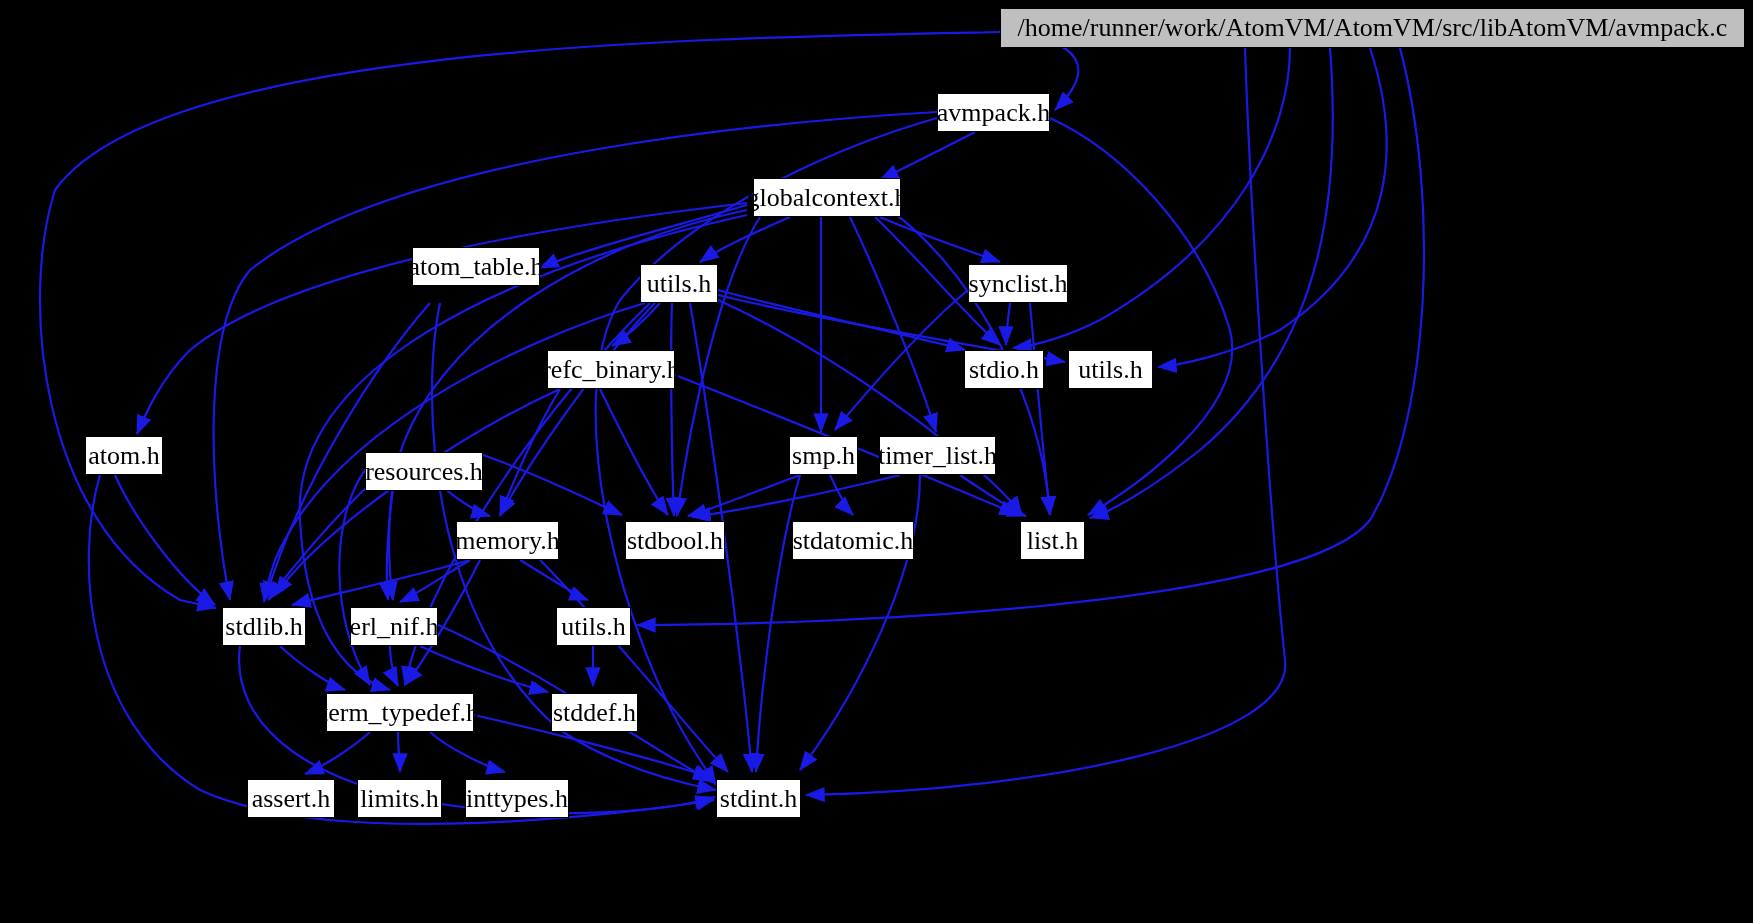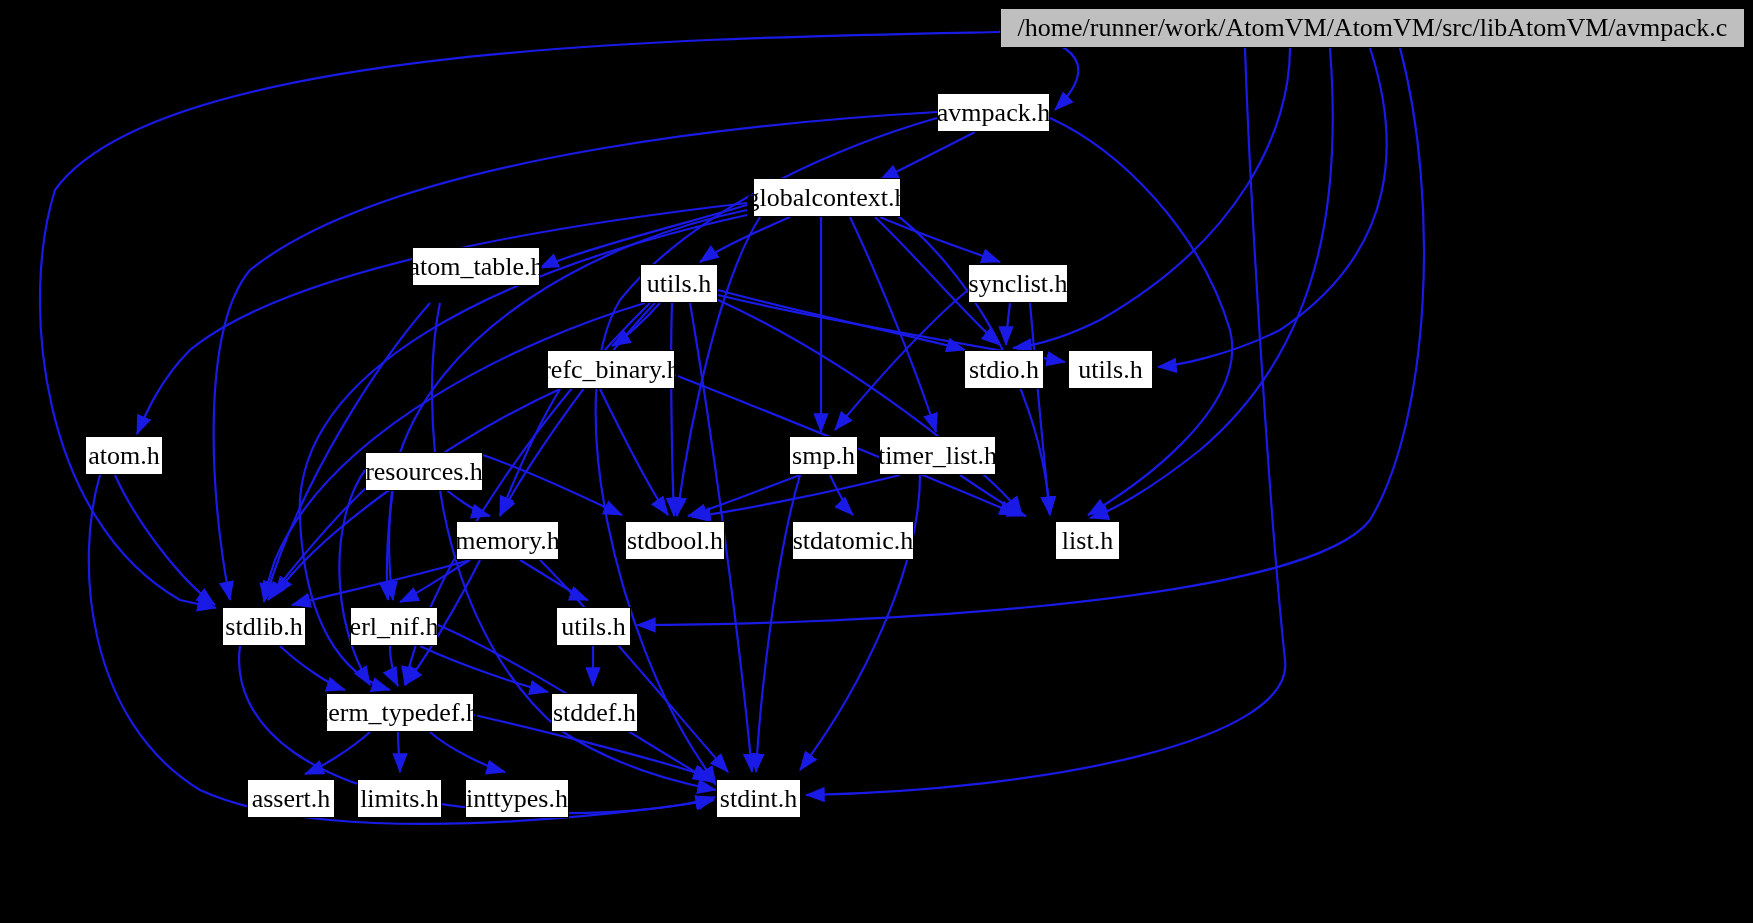--- a/index.html
+++ b/index.html
@@ -135,21 +135,21 @@
       <div class="gnode" style="left: 547px; top: 350px; width: 128px; height: 39px;">refc_binary.h</div>
       <div class="gnode" style="left: 964px; top: 350px; width: 80px; height: 39px;">stdio.h</div>
       <div class="gnode" style="left: 1068px; top: 350px; width: 85px; height: 39px;">utils.h</div>
       <div class="gnode" style="left: 85px; top: 436px; width: 78px; height: 39px;">atom.h</div>
       <div class="gnode" style="left: 365px; top: 452px; width: 118px; height: 39px;">resources.h</div>
       <div class="gnode" style="left: 789px; top: 436px; width: 69px; height: 39px;">smp.h</div>
       <div class="gnode" style="left: 879px; top: 436px; width: 117px; height: 39px;">timer_list.h</div>
       <div class="gnode" style="left: 456px; top: 521px; width: 103px; height: 39px;">memory.h</div>
       <div class="gnode" style="left: 625px; top: 521px; width: 100px; height: 39px;">stdbool.h</div>
       <div class="gnode" style="left: 792px; top: 521px; width: 122px; height: 39px;">stdatomic.h</div>
-      <div class="gnode" style="left: 1055px; top: 521px; width: 65px; height: 39px;">list.h</div>
+      <div class="gnode" style="left: 1020px; top: 521px; width: 65px; height: 39px;">list.h</div>
       <div class="gnode" style="left: 222px; top: 607px; width: 84px; height: 39px;">stdlib.h</div>
       <div class="gnode" style="left: 350px; top: 607px; width: 88px; height: 39px;">erl_nif.h</div>
       <div class="gnode" style="left: 556px; top: 607px; width: 75px; height: 39px;">utils.h</div>
       <div class="gnode" style="left: 326px; top: 693px; width: 148px; height: 39px;">term_typedef.h</div>
       <div class="gnode" style="left: 551px; top: 693px; width: 87px; height: 39px;">stddef.h</div>
       <div class="gnode" style="left: 247px; top: 779px; width: 88px; height: 39px;">assert.h</div>
       <div class="gnode" style="left: 357px; top: 779px; width: 85px; height: 39px;">limits.h</div>
       <div class="gnode" style="left: 465px; top: 779px; width: 104px; height: 39px;">inttypes.h</div>
       <div class="gnode" style="left: 716px; top: 779px; width: 85px; height: 39px;">stdint.h</div>
     </div>

